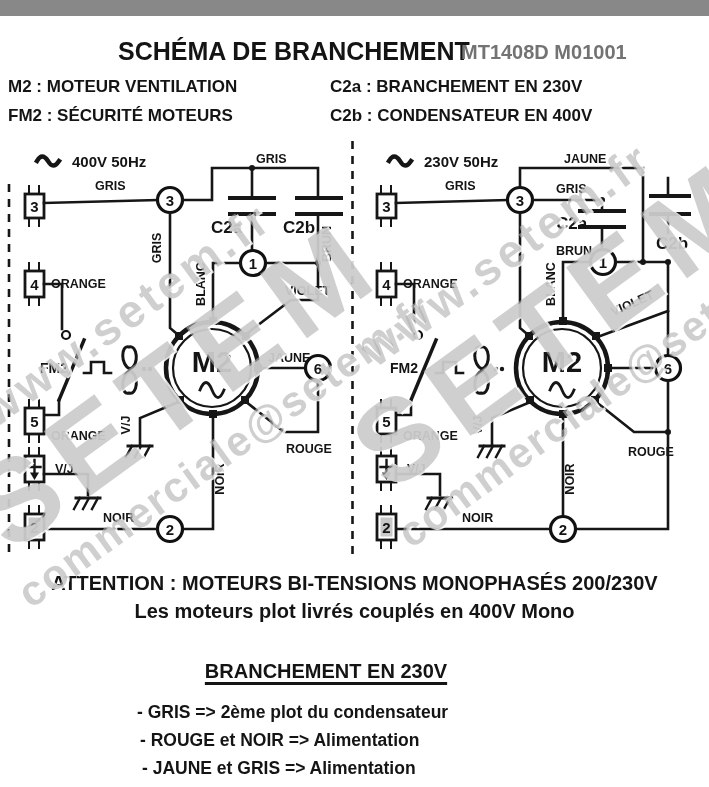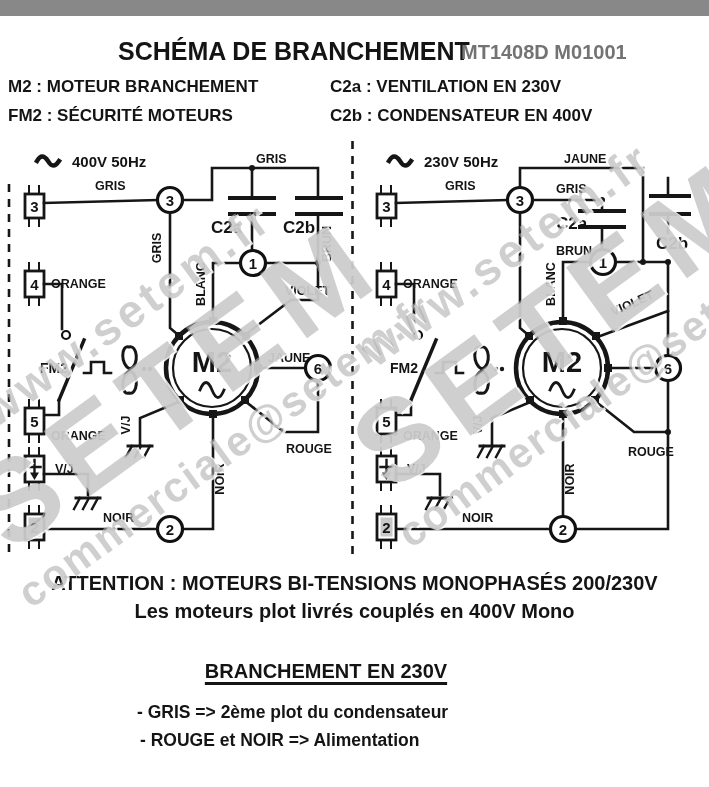--- a/index.html
+++ b/index.html
@@ -39,23 +39,23 @@
   .fitem{font-size:17.5px;font-weight:bold;white-space:nowrap;}
   .graybar{background:#dcdcdc;}
 </style>
 </head>
 <body>
 
 <div class="stage">
 
   <div class="abs title" style="left:118px;top:21px;">SCHÉMA DE BRANCHEMENT</div>
   <div class="abs docref" style="left:461px;top:25px;">MT1408D M01001</div>
-  <div class="abs legend" style="left:8px;top:61px;">M2 : MOTEUR BRANCHEMENT</div>
+  <div class="abs legend" style="left:8px;top:61px;">M2 : MOTEUR VENTILATION</div>
   <div class="abs legend" style="left:8px;top:90px;">FM2 : SÉCURITÉ MOTEURS</div>
-  <div class="abs legend" style="left:330px;top:61px;">C2a : VENTILATION EN 230V</div>
+  <div class="abs legend" style="left:330px;top:61px;">C2a : BRANCHEMENT EN 230V</div>
   <div class="abs legend" style="left:330px;top:90px;">C2b : CONDENSATEUR EN 400V</div>
 
   <svg class="abs" style="left:0;top:116px;" width="709" height="430" viewBox="0 116 709 430">
 
     <line class="dash" x1="9" y1="168" x2="9" y2="540"></line>
     <line class="dash" x1="352.5" y1="125" x2="352.5" y2="540"></line>
 
     <g>
 
       <path class="w" style="stroke-width:4.5" d="M37,145 q5,-9 11,0 q5,9 11,0"></path>
@@ -317,15 +317,16 @@
     <div class="l1">www.setem.fr</div>
     <div class="l2">SETEM</div>
     <div class="l3">commerciale@setem.fr</div>
   </div>
 
   <div class="abs attn" style="top:556px;">ATTENTION : MOTEURS BI-TENSIONS MONOPHASÉS 200/230V</div>
   <div class="abs note" style="top:584px;">Les moteurs plot livrés couplés en 400V Mono</div>
   <div class="abs sect" style="top:644px;"><span>BRANCHEMENT EN 230V</span></div>
   <div class="abs fitem" style="left:137px;top:686px;text-align:center;">- GRIS =&gt; 2ème plot du condensateur</div>
   <div class="abs fitem" style="left:140px;top:714px;text-align:center;">- ROUGE et NOIR =&gt; Alimentation</div>
+  <div class="abs fitem" style="left:142px;top:742px;">- JAUNE et GRIS =&gt; Alimentation</div>
 
   <div class="abs graybar" style="left:0;top:777px;width:447px;height:10px;"></div>
 </div>
 
 </body></html>

